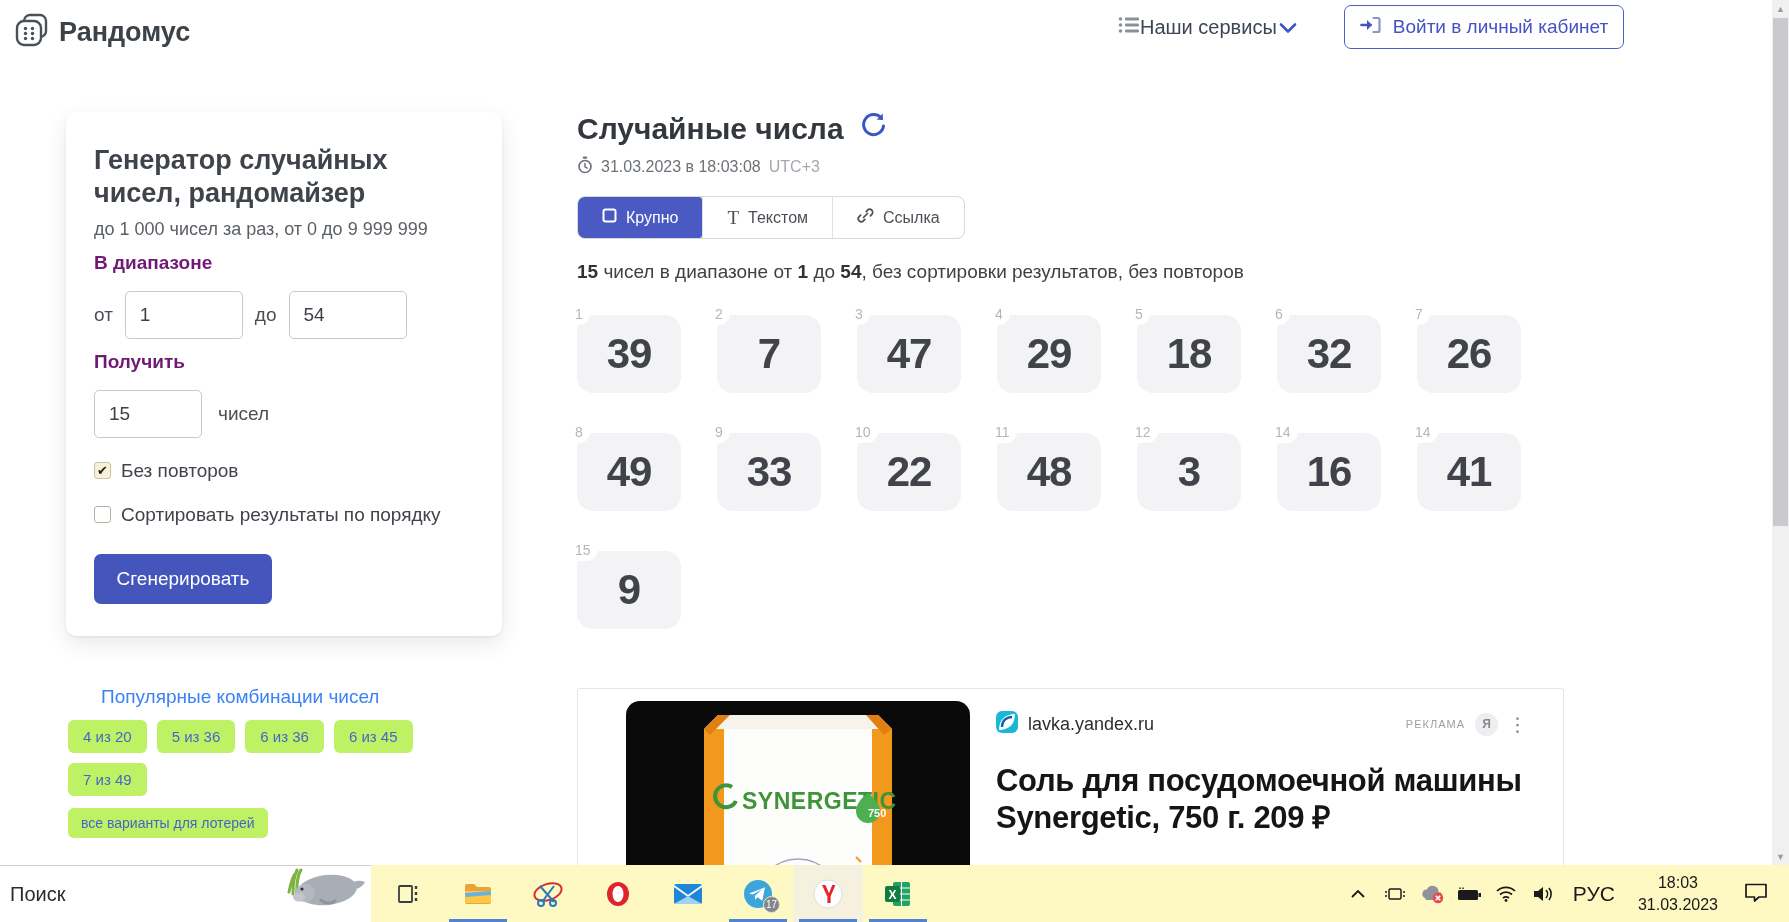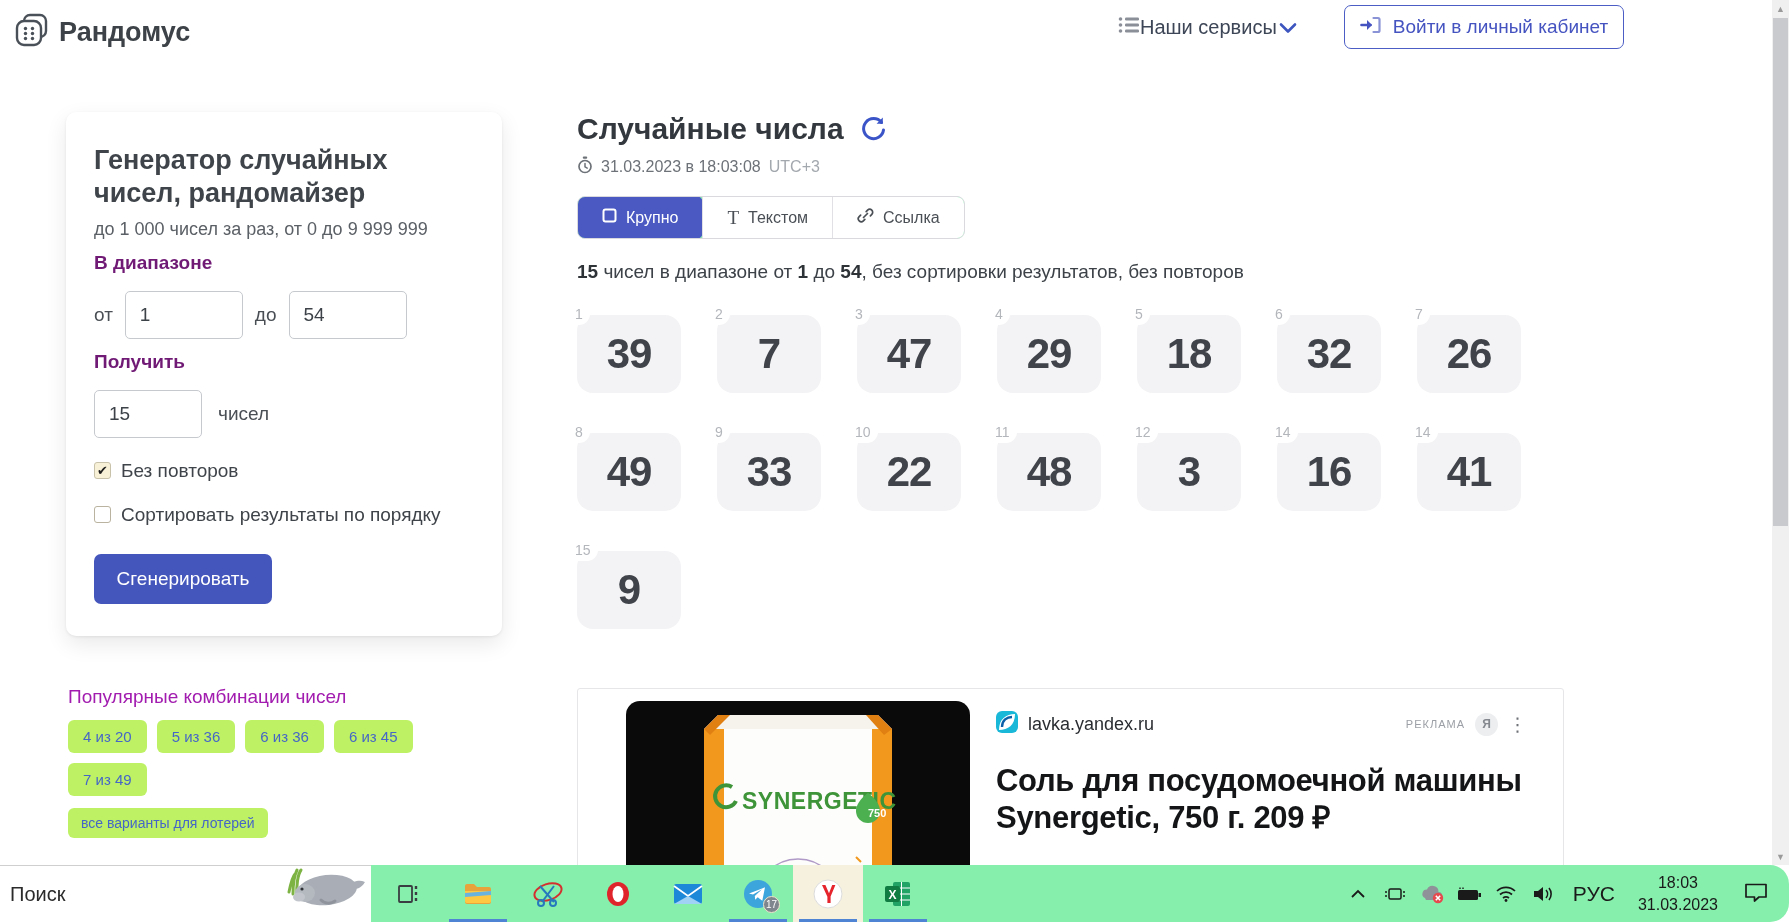--- a/index.html
+++ b/index.html
@@ -34,28 +34,28 @@
   .count-row { margin-top:17px; display:flex; align-items:center; gap:16px; font-size:19px; color:#4a4f55; }
   .count-row .num-input { width:108px; }
   .chk-row { margin-top:22px; display:flex; align-items:center; gap:10px; font-size:19px; color:#3f444a; cursor:pointer; }
   .chk { width:17px; height:17px; border:1px solid #b9b3a0; border-radius:3px; background:#fff; display:flex; align-items:center; justify-content:center; font-size:13px; color:#1c1c1c; }
   .chk.checked { background:#f8f1d7; border-color:#c9c2aa; }
   .gen-btn { margin-top:28px; width:178px; height:50px; background:#4455bc; border:none; border-radius:7px;
              color:#fff; font-size:19px; font-family:"Liberation Sans",sans-serif; cursor:pointer; }
 
   
   .popular { position:absolute; left:68px; top:686px; width:460px; }
-  .popular-title { font-size:19px; color:#a21caf; }
+  .popular-title { font-size:19px; color:#3b82f6;margin-left:33px; }
   .pill-row { margin-top:12px; display:flex; gap:10px; flex-wrap:wrap; width:420px; }
   .pill { display:inline-block; background:#bef264; border-radius:6px; padding:8px 15px; font-size:15px; color:#4566c6; cursor:pointer; text-decoration:none; }
   .pill.small { font-size:14px; padding:7px 13px; }
 
   
   .main { position:absolute; left:577px; top:112px; width:990px; }
-  .res-title-row { display:flex; align-items:center; gap:16px; }
+  .res-title-row { display:flex; align-items:flex-start; gap:16px; }
   .res-title { font-size:30px; font-weight:700; color:#33383e; }
   .refresh-btn { background:none; border:none; cursor:pointer; padding:0; display:flex; }
   .ts-row { margin-top:10px; display:flex; align-items:center; gap:8px; font-size:16px; color:#6d7278; }
   .ts-utc { color:#a3a8ae; }
   .tabs { margin-top:18px; display:inline-flex; border:1px solid #d9d9de; border-radius:8px; overflow:hidden; background:#86efac; }
   .tab { display:flex; align-items:center; gap:9px; padding:10px 24px; font-size:16px; color:#4a4f55; cursor:pointer; background:#fff; border:none; font-family:"Liberation Sans",sans-serif; }
   .tab + .tab { border-left:1px solid #e1e1e5; }
   .tab.active { background:#4a5ac2; color:#fff; border-radius:7px; margin:-1px; padding:11px 25px; }
   .tab .t-glyph { font-family:"Liberation Serif", serif; font-size:19px; line-height:1; color:#4a4f55; }
   .summary { margin-top:22px; font-size:19px; color:#3c4248; }
@@ -76,21 +76,21 @@
   .ad-top { display:flex; align-items:center; }
   .ad-site { margin-left:10px; font-size:18px; color:#2a2d31;text-align:right; }
   .ad-right { margin-left:auto; display:flex; align-items:center; gap:10px; }
   .ad-label { font-size:11px; letter-spacing:1px; color:#9ca0a6; }
   .ya-circle { width:23px; height:23px; border-radius:50%; background:#eceef0; color:#85898f; font-size:12px; font-weight:700;
                display:flex; align-items:center; justify-content:center; }
   .ad-menu { font-size:19px; color:#6f7378; cursor:pointer; line-height:1; }
   .ad-headline { margin-top:26px; font-size:31px; font-weight:700; color:#141517; line-height:1.18; letter-spacing:-0.3px; width:540px; }
 
   
-  .taskbar { position:absolute; left:0; bottom:0; width:1789px; height:57px; background:#86efac; z-index:50; display:flex; align-items:stretch;border-radius:19px; }
+  .taskbar { position:absolute; left:0; bottom:0; width:1789px; height:57px; background:#fef9c3; z-index:50; display:flex; align-items:stretch; }
   .tb-search { position:relative; width:371px; background:#fff; border-top:1px solid #cfcfcf; display:flex; align-items:center; padding-left:10px; cursor:text; }
   .tb-search-text { font-size:20px; color:#2b2b2b; }
   .tb-manatee { position:absolute; right:4px; bottom:0; }
   .tb-icons { display:flex; align-items:stretch; margin-left:2px; }
   .tb-btn { position:relative; width:70px; display:flex; align-items:center; justify-content:center; cursor:pointer; }
   .tb-btn.active-app { background:#f6f1df; }
   .tb-btn .ind { position:absolute; bottom:0; left:6px; right:6px; height:3px; background:#4f84d4; }
   .tb-badge { position:absolute; right:13px; bottom:9px; min-width:17px; height:17px; border-radius:50%; background:#80868d;
               color:#fff; font-size:10px; display:flex; align-items:center; justify-content:center; border:1px solid #ece5cc; }
   .tray { margin-left:auto; display:flex; align-items:center; gap:7px; padding-right:10px; }

